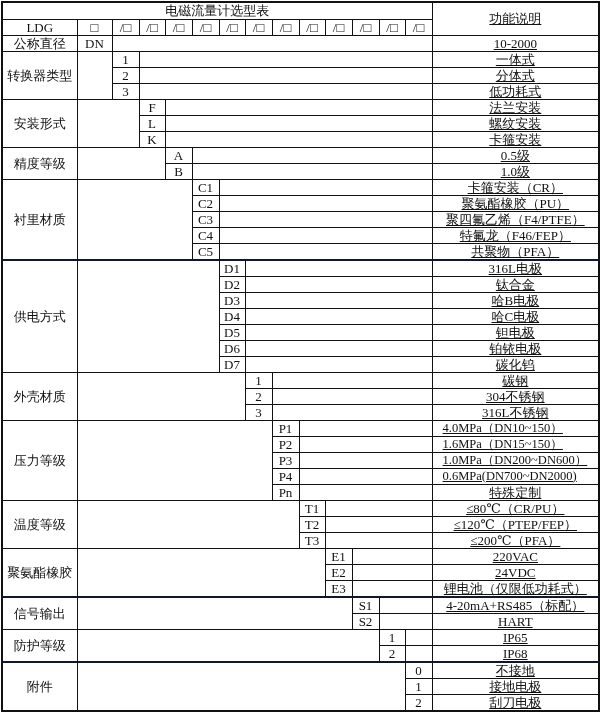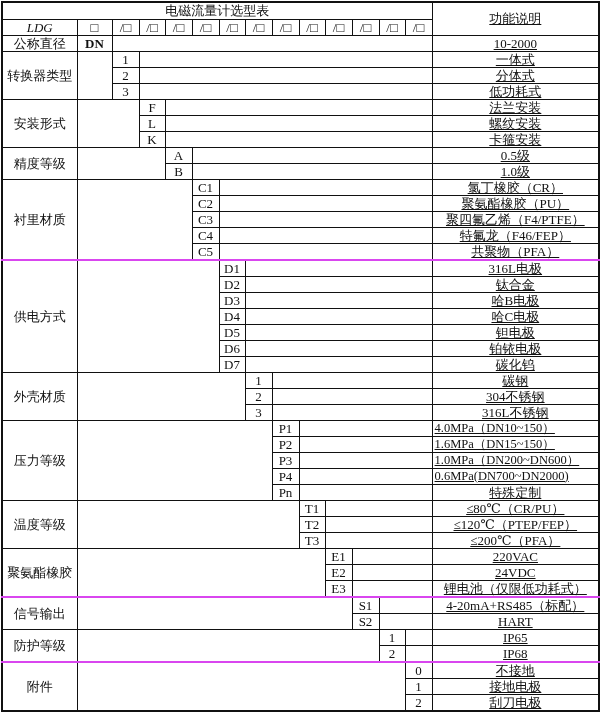--- a/index.html
+++ b/index.html
@@ -23,26 +23,26 @@
     vertical-align: middle;
     font-size: 13px;
     line-height: 15px;
     white-space: nowrap;
     overflow: hidden;
   }
   tr { height: 16px; }
   tr.title-row { height: 17px; }
   td.title { font-size: 14px; }
   td.fn-header { font-size: 14px; }
-  td.ldg { text-align: left; padding-left: 4px; font-size: 12px; font-style: italic; }
+  td.ldg { text-align: left; padding-left: 4px; font-size: 12px; }
   td.code { font-size: 12px; }
-  td.dncode { text-align: left; padding-left: 3px; font-weight: bold; }
+  td.dncode { text-align: left; padding-left: 3px; }
   td.fn { border-left: 2px solid #111111; text-decoration: underline; }
-  td.fn.left { text-align: left; padding-left: 2px; font-size: 12.5px; }
-  tr.thick-top > td { border-top: 2px solid #d946ef; }
+  td.fn.left { text-align: left; padding-left: 10px; font-size: 12.5px; }
+  tr.thick-top > td { border-top: 2px solid #0f172a; }
   td.label { font-size: 13px; }
 </style>
 </head>
 <body>
 
 <div class="sheet">
   <table class="sel">
     <colgroup>
       <col style="width:75px">
       <col style="width:35px">
@@ -131,21 +131,21 @@
         <tr>
           <td class="code">B</td>
           <td class="open" colspan="9"></td>
           <td class="fn">1.0级</td>
         </tr>
         <tr>
           <td class="label" rowspan="5">衬里材质</td>
           <td class="open" rowspan="5" colspan="4"></td>
           <td class="code">C1</td>
           <td class="open" colspan="8"></td>
-          <td class="fn">氯丁橡胶（CR）</td>
+          <td class="fn">卡箍安装（CR）</td>
         </tr>
         <tr>
           <td class="code">C2</td>
           <td class="open" colspan="8"></td>
           <td class="fn">聚氨酯橡胶（PU）</td>
         </tr>
         <tr>
           <td class="code">C3</td>
           <td class="open" colspan="8"></td>
           <td class="fn">聚四氟乙烯（F4/PTFE）</td>

